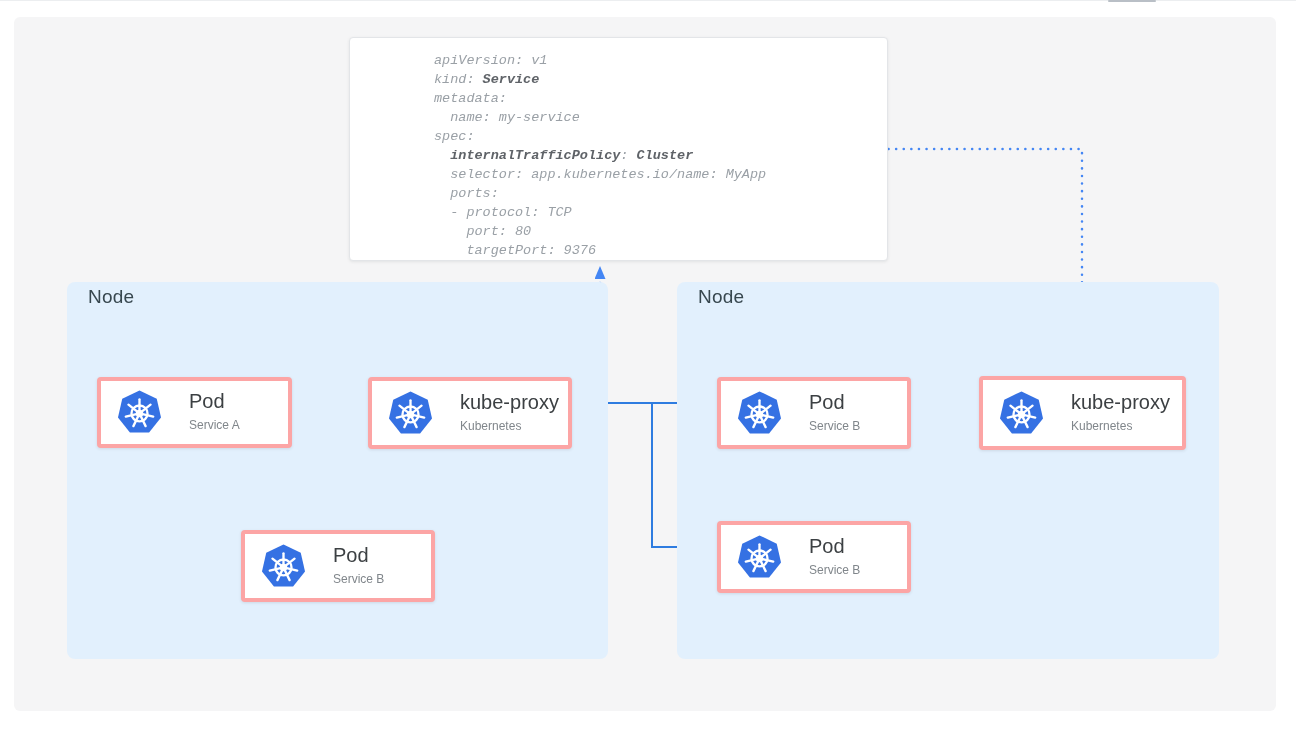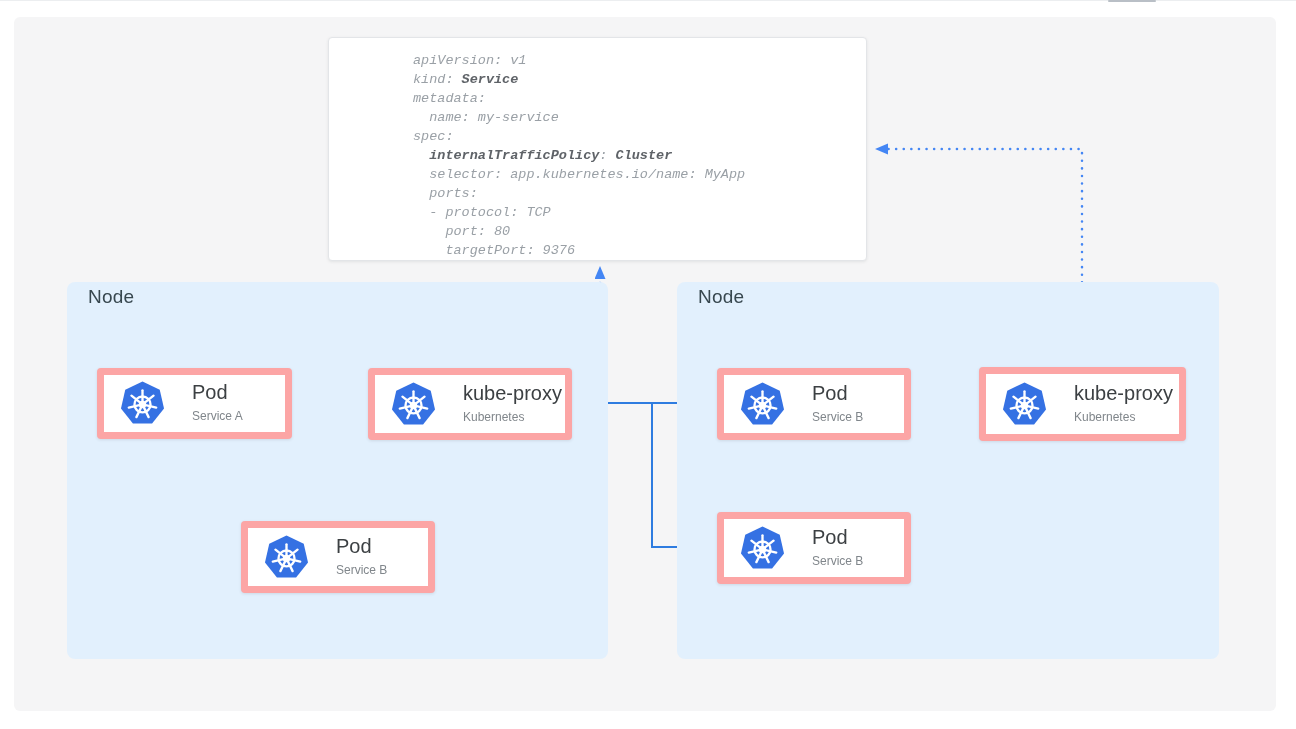--- a/index.html
+++ b/index.html
@@ -24,37 +24,37 @@
     position: absolute; background: var(--node_bg, #e2f0fd); border-radius: 8px;
   }
   .node-left  { left: 67px;  top: 282px; width: 541px; height: 377px; }
   .node-right { left: 677px; top: 282px; width: 542px; height: 377px; }
   .node-label {
     position: absolute; left: 21px; top: 4px;
     font-size: 19px; color: var(--node_label, #37474f); letter-spacing: 0.2px;
   }
 
   .yaml-card {
-    position: absolute; left: 328px; top: 37px; width: 539px; height: 224px;
+    position: absolute; left: 349px; top: 37px; width: 539px; height: 224px;
     background: #ffffff; border: 1px solid #e3e5e8; border-radius: 4px;
     box-shadow: 0 1px 3px rgba(60,64,67,0.10);
   }
   .yaml-code {
     position: absolute; left: 84px; top: 13px;
     font-family: "Liberation Mono", monospace; font-style: italic;
     font-size: 13.5px; line-height: 19px; white-space: pre;
     color: var(--yaml_text, #9aa0a6);
   }
   .yaml-code .bold { font-weight: bold; color: var(--yaml_bold, #5f6368); }
 
   .card {
     position: absolute; background: #ffffff;
-    border: 7px solid #fca5a5; border-radius: 4px;
+    border: 4px solid #fca5a5; border-radius: 4px;
     box-shadow: 0 1px 3px rgba(60,64,67,0.13);
-    display: flex; align-items: center; padding-left: 15px;
+    display: flex; align-items: center; padding-left: 15px; margin-top: 9px;
   }
   .card .k8s-icon { width: 47px; height: 47px; flex: 0 0 auto; color: var(--k8s_blue, #3571e3); }
   .card .card-text { margin-left: 26px; }
   .card .card-title { font-size: 20px; color: var(--card_title, #3c4043); line-height: 25px; }
   .card .card-subtitle { font-size: 12px; color: var(--card_subtitle, #80868b); line-height: 22px; }
 
   .card-pod-a            { left: 97px;  top: 368px; width: 195px; height: 71px; }
   .card-kube-proxy-left  { left: 368px; top: 368px; width: 204px; height: 72px; }
   .card-pod-b-left       { left: 241px; top: 521px; width: 194px; height: 72px; }
   .card-pod-b-right-top  { left: 717px; top: 368px; width: 194px; height: 72px; }

